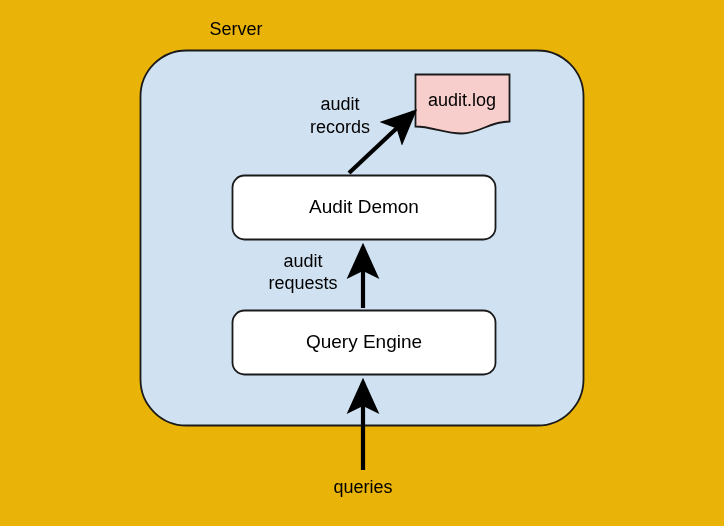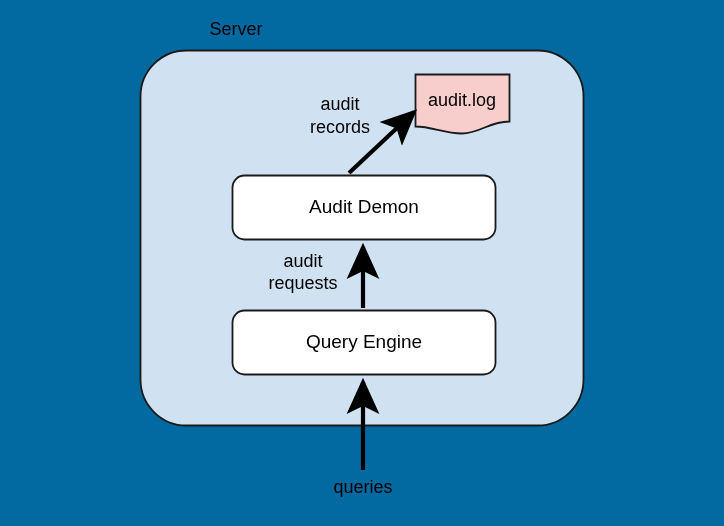--- a/index.html
+++ b/index.html
@@ -8,21 +8,21 @@
     padding: 0;
     background: #ffffff;
   }
   body {
     font-family: "Liberation Sans", sans-serif;
   }
   #canvas {
     position: relative;
     width: 724px;
     height: 526px;
-    background: #0369a1;
+    background: #eab308;
     overflow: hidden;
   }
   #diagram-svg {
     position: absolute;
     left: 0;
     top: 0;
     width: 724px;
     height: 526px;
   }
   .dgm-text {

